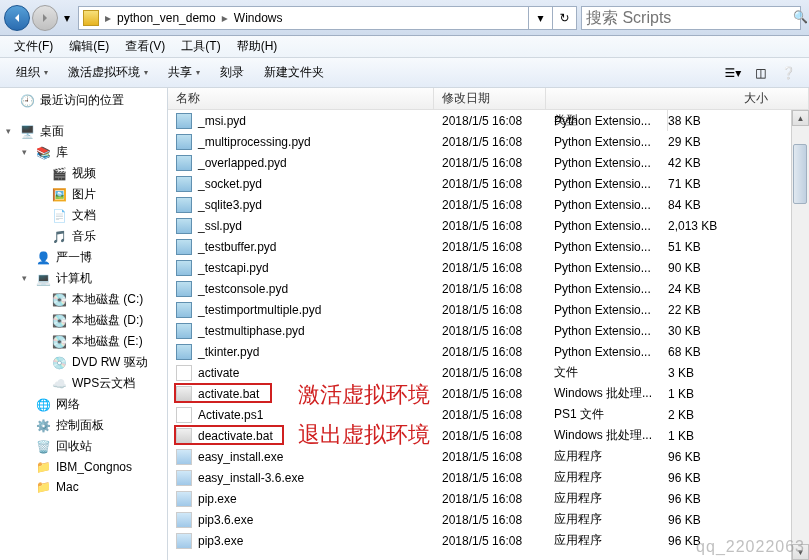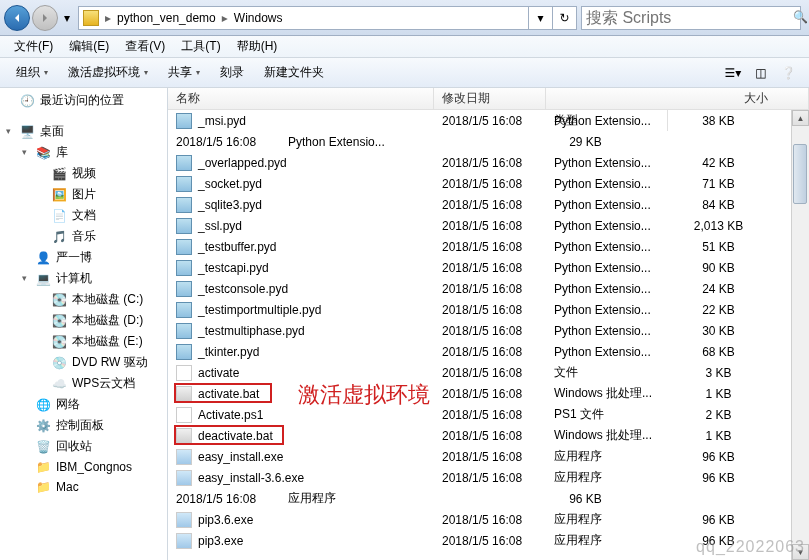--- a/index.html
+++ b/index.html
@@ -40,21 +40,21 @@
     .col-type { width: 122px; margin-top: 44px; }
     .col-size { flex: 1; justify-content: flex-end; padding-right: 40px; }
     .scrollbar { width: 18px; background: #f0f0f0; border-left: 1px solid #d0d0d0; position: absolute; right: 0; top: 22px; bottom: 0; }
     .scroll-thumb { background: linear-gradient(90deg, #e0e8f0, #c0d0e0); border: 1px solid #a0b0c0; border-radius: 2px; width: 14px; margin: 1px; height: 60px; margin-top: 18px; }
     .scroll-btn { height: 16px; background: linear-gradient(#f0f0f0, #e0e0e0); border: 1px solid #c0c0c0; display: flex; align-items: center; justify-content: center; font-size: 8px; color: #555; }
     .rows { overflow: hidden; }
     .row { height: 21px; display: flex; align-items: center; cursor: default; }
     .cell-name { width: 266px; padding-left: 8px; display: flex; align-items: center; overflow: hidden; }
     .cell-date { width: 112px; padding-left: 8px; }
     .cell-type { width: 122px; padding-left: 8px; overflow: hidden; text-overflow: ellipsis; white-space: nowrap; }
-    .cell-size { flex: 1; text-align: center; padding-right: 40px; }
+    .cell-size { flex: 1; text-align: left; padding-right: 40px; }
     .file-ico { width: 16px; height: 16px; margin-right: 6px; display: inline-flex; align-items: center; justify-content: center; background: #fff; border: 1px solid #ccc; font-size: 8px; flex-shrink: 0; }
     .file-ico.pyd { background: linear-gradient(#bde0f0, #8fc0e0); border-color: #6090b0; }
     .file-ico.bat { background: linear-gradient(#f0f0f0, #d0d0d0); }
     .file-ico.exe { background: linear-gradient(#d0e8f8, #a0c8e8); }
     .file-ico.txt { background: #fff; }
     .anno-box { position: absolute; border: 2px solid #d02020; pointer-events: none; }
     .anno-text { position: absolute; color: #d02020; font-size: 22px; font-family: "SimSun", serif; pointer-events: none; }
     .watermark { position: absolute; right: 4px; bottom: 4px; color: rgba(150,150,150,0.6); font-size: 16px; letter-spacing: 1px; }
   </style>
 </head>
@@ -203,20 +203,24 @@
         <div class="row">
           <div class="cell-name">
             <span class="file-ico pyd"></span>
             <span>_msi.pyd</span>
           </div>
           <div class="cell-date">2018/1/5 16:08</div>
           <div class="cell-type">Python Extensio...</div>
           <div class="cell-size">38 KB</div>
         </div>
         <div class="row">
+          <div class="cell-name">
+            <span class="file-ico pyd"></span>
+            <span>_multiprocessing.pyd</span>
+          </div>
           <div class="cell-date">2018/1/5 16:08</div>
           <div class="cell-type">Python Extensio...</div>
           <div class="cell-size">29 KB</div>
         </div>
         <div class="row">
           <div class="cell-name">
             <span class="file-ico pyd"></span>
             <span>_overlapped.pyd</span>
           </div>
           <div class="cell-date">2018/1/5 16:08</div>
@@ -352,20 +356,24 @@
         <div class="row">
           <div class="cell-name">
             <span class="file-ico exe"></span>
             <span>easy_install-3.6.exe</span>
           </div>
           <div class="cell-date">2018/1/5 16:08</div>
           <div class="cell-type">应用程序</div>
           <div class="cell-size">96 KB</div>
         </div>
         <div class="row">
+          <div class="cell-name">
+            <span class="file-ico exe"></span>
+            <span>pip.exe</span>
+          </div>
           <div class="cell-date">2018/1/5 16:08</div>
           <div class="cell-type">应用程序</div>
           <div class="cell-size">96 KB</div>
         </div>
         <div class="row">
           <div class="cell-name">
             <span class="file-ico exe"></span>
             <span>pip3.6.exe</span>
           </div>
           <div class="cell-date">2018/1/5 16:08</div>
@@ -384,16 +392,17 @@
       </div>
     <div class="scrollbar">
       <div class="scroll-btn">▲</div>
       <div class="scroll-thumb"></div>
       <div class="scroll-btn" style="position:absolute;bottom:0;width:100%;">▼</div>
     </div>
 
     <div class="anno-box" style="left:6px; top:295px; width:98px; height:20px;"></div>
     <div class="anno-box" style="left:6px; top:337px; width:110px; height:20px;"></div>
     <div class="anno-text" style="left:130px; top:292px;">激活虚拟环境</div>
+    <div class="anno-text" style="left:130px; top:332px;">退出虚拟环境</div>
   </div>
 </div>
 
 <div class="watermark">qq_22022063</div>
 
 </body></html>

